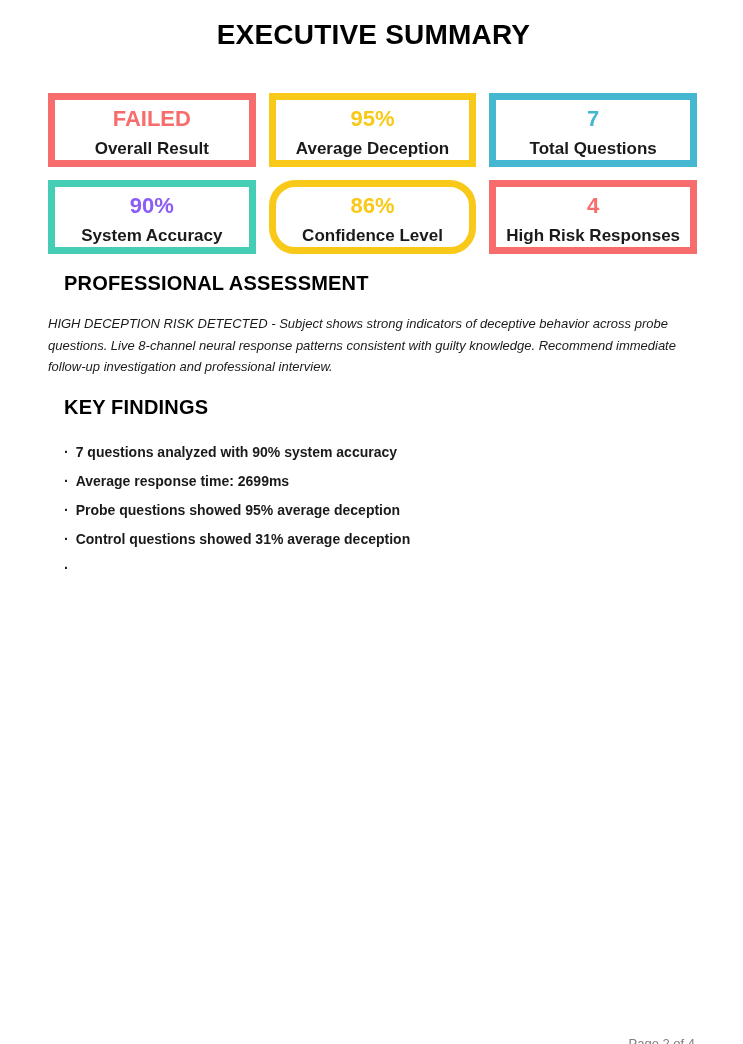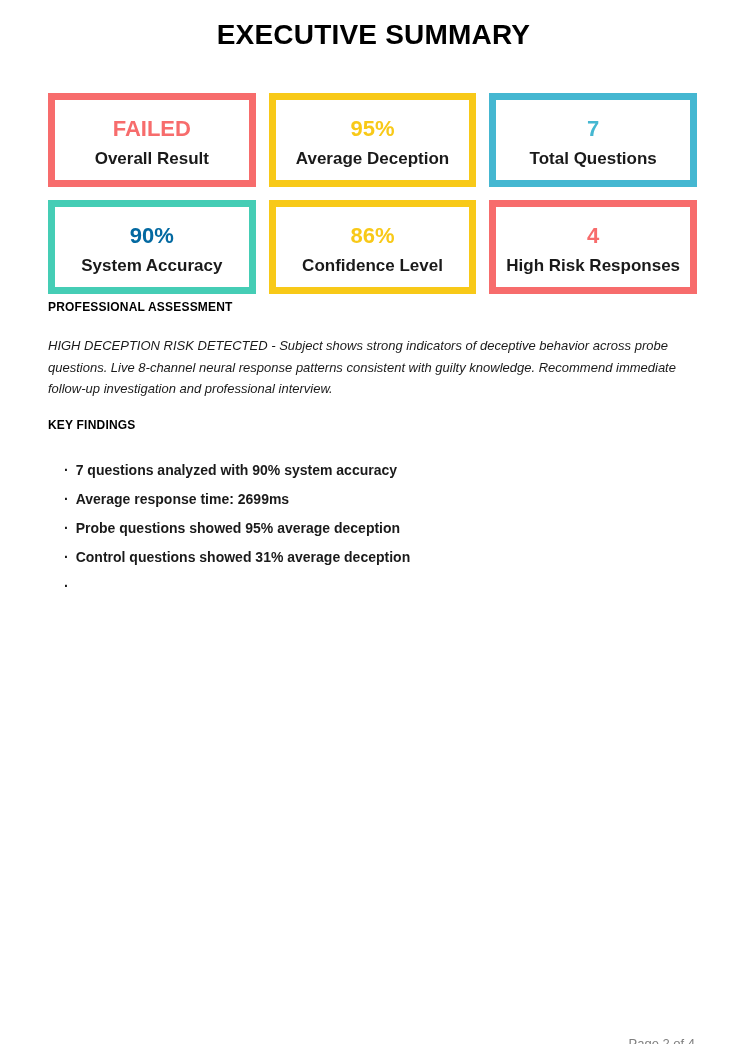--- a/index.html
+++ b/index.html
@@ -27,21 +27,21 @@
     text-align: center;
   }
   .stat-grid {
     margin-top: 39px;
     display: grid;
     grid-template-columns: 1fr 1fr 1fr;
     column-gap: 13px;
     row-gap: 13px;
   }
   .stat-card {
-    height: 94px;
+    height: 74px;
     border: 7px solid #cccccc;
     background: #ffffff;
     display: flex;
     flex-direction: column;
     align-items: center;
     justify-content: center;
     padding-top: 5px;
   }
   .stat-value {
     font-size: 22px;
@@ -49,22 +49,22 @@
     line-height: 1;
     margin-bottom: 10px;
   }
   .stat-label {
     font-size: 17px;
     font-weight: bold;
     color: #1a1a1a;
     line-height: 1;
   }
   h2.section-heading {
-    margin: 0;
-    font-size: 12px;
+    margin: 16px;
+    font-size: 20px;
     line-height: 27px;
     font-weight: bold;
     color: #000000;
     letter-spacing: 0.2px;
   }
   .assessment-heading { margin-top: 50px; }
   .assessment-body {
     margin: 14px 0 12px 0;
     font-size: 13px;
     line-height: 21.5px;
@@ -116,24 +116,24 @@
     </div>
     <div class="stat-card" style="border-color: rgb(248, 201, 24);">
       <div class="stat-value" style="color: rgb(248, 201, 24);">95%</div>
       <div class="stat-label">Average Deception</div>
     </div>
     <div class="stat-card" style="border-color: rgb(69, 183, 209);">
       <div class="stat-value" style="color: rgb(69, 183, 209);">7</div>
       <div class="stat-label">Total Questions</div>
     </div>
     <div class="stat-card" style="border-color: rgb(69, 205, 181);">
-      <div class="stat-value" style="color: #0369a1;">90%</div>
+      <div class="stat-value" style="color: #8b5cf6;">90%</div>
       <div class="stat-label">System Accuracy</div>
     </div>
-    <div class="stat-card" style="border-color: rgb(248, 201, 24);">
+    <div class="stat-card" style="border-color: rgb(248, 201, 24); border-radius: 26px;">
       <div class="stat-value" style="color: rgb(248, 201, 24);">86%</div>
       <div class="stat-label">Confidence Level</div>
     </div>
     <div class="stat-card" style="border-color: rgb(247, 108, 108);">
       <div class="stat-value" style="color: rgb(247, 108, 108);">4</div>
       <div class="stat-label">High Risk Responses</div>
     </div>
   </div>
 
   <h2 class="section-heading assessment-heading">PROFESSIONAL ASSESSMENT</h2>

